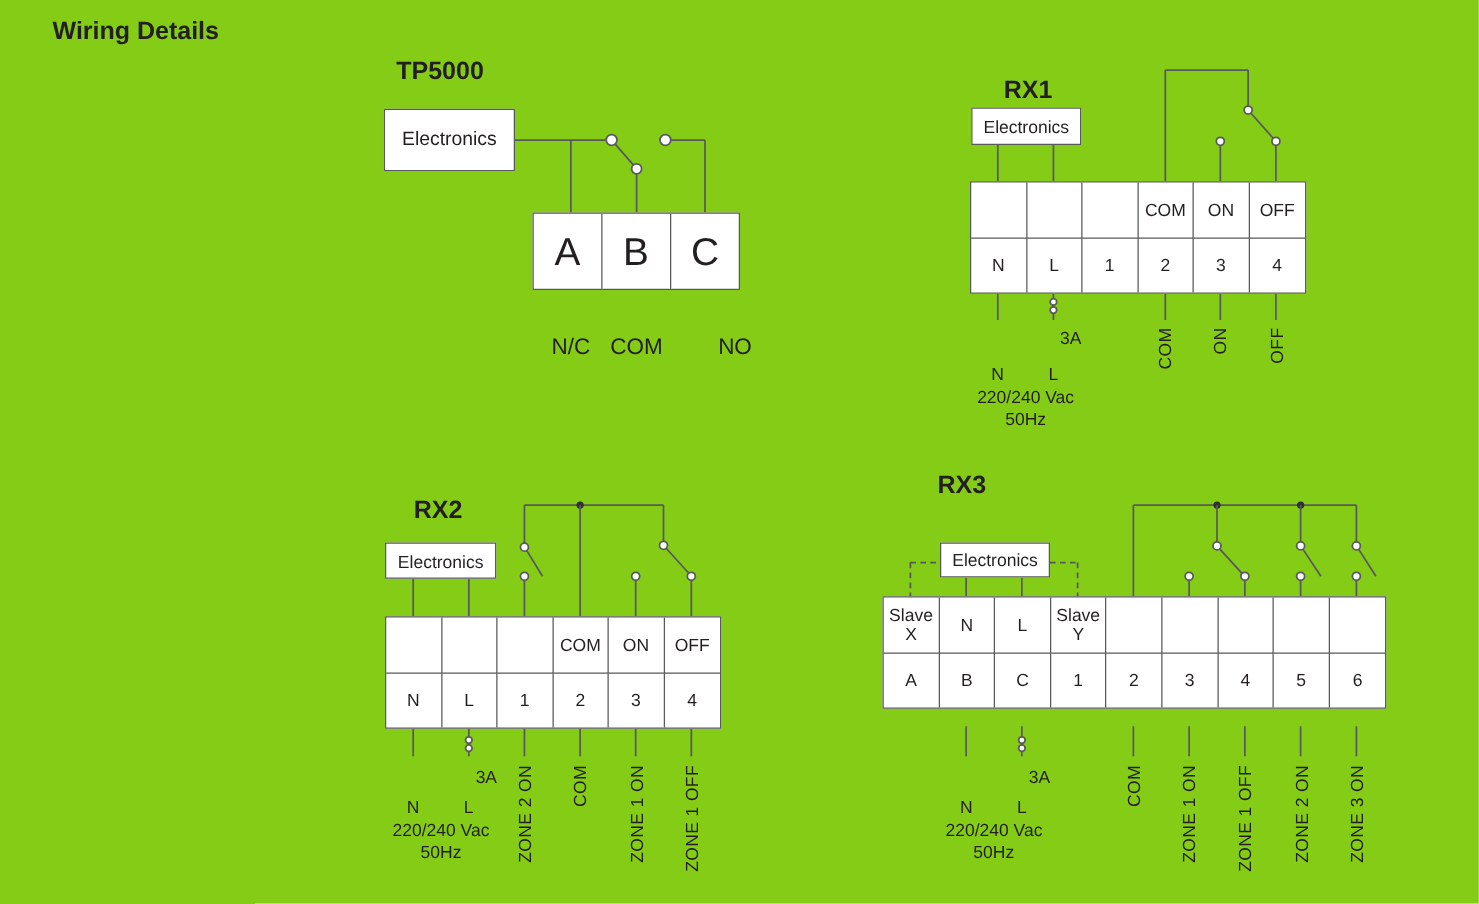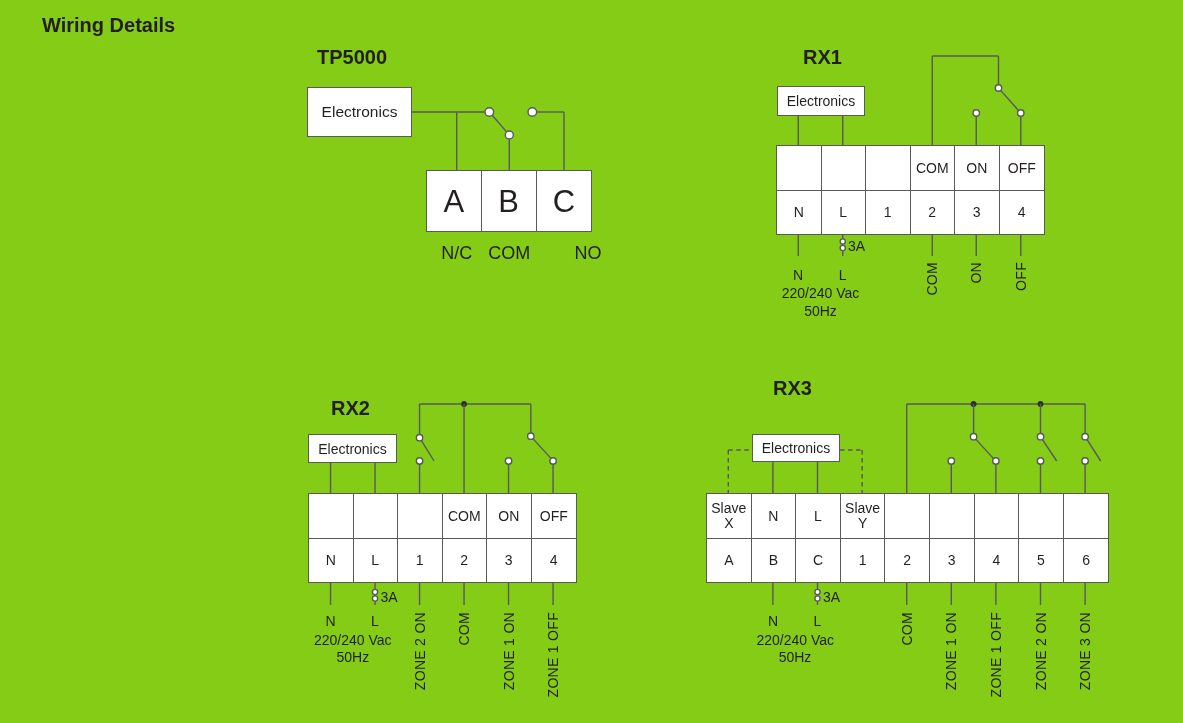--- a/index.html
+++ b/index.html
@@ -49,20 +49,21 @@
     text-align:center;
     white-space:pre-line;
   }
   .tc.lc{border-right:none;}
   .tc.br{border-bottom:none;}
   .tc.big{font-size:31px;line-height:31px;}
   .lbl{
     position:absolute;
     font-size:14px;line-height:1.15;color:var(--tx);
     text-align:center;
+    margin-top:24px;
   }
   .lbl.tlab{font-size:18px;}
   .lbl.fuse3a{font-size:14px;text-align:center;}
   .vlabel{
     position:absolute;
     writing-mode:vertical-rl;
     transform:rotate(180deg);
     font-size:14px;line-height:16px;width:16px;
     letter-spacing:0.3px;
     color:var(--tx);
@@ -200,21 +201,21 @@
   </div>
   <div class="tgrid" style="left:426px;top:170px;grid-template-columns:repeat(3,54.8px);grid-template-rows:60px">
     <div class="tc big br">A</div>
     <div class="tc big br">B</div>
     <div class="tc big br lc">C</div>
   </div>
   <div class="lbl tlab" style="left:426.7px;top:243px;width:60px">N/C</div>
   <div class="lbl tlab" style="left:479.3px;top:243px;width:60px">COM</div>
   <div class="lbl tlab" style="left:558px;top:243px;width:60px">NO</div>
 
-  <div class="dtitle" style="left:803px;top:47px">RX1</div>
+  <div class="dtitle" style="left:803px;top:62px">RX1</div>
   <div class="ebox" style="left:777px;top:86px;width:88px;height:30px">
     <span>Electronics</span>
   </div>
   <div class="tgrid" style="left:776px;top:145px;grid-template-columns:repeat(6,44.5px);grid-template-rows:45px 43px">
     <div class="tc"></div>
     <div class="tc"></div>
     <div class="tc"></div>
     <div class="tc">COM</div>
     <div class="tc">ON</div>
     <div class="tc lc">OFF</div>
@@ -255,25 +256,25 @@
   <div class="lbl fuse3a" style="left:380.5px;top:589px">3A</div>
   <div class="lbl" style="left:310.5px;top:613px;width:40px">N</div>
   <div class="lbl" style="left:355px;top:613px;width:40px">L</div>
   <div class="lbl" style="left:304.3px;top:632px;width:97px">220/240 Vac</div>
   <div class="lbl" style="left:327.8px;top:649px;width:50px">50Hz</div>
   <div class="vlabel" style="left:411.5px;top:612px">ZONE 2 ON</div>
   <div class="vlabel" style="left:456px;top:612px">COM</div>
   <div class="vlabel" style="left:500.5px;top:612px">ZONE 1 ON</div>
   <div class="vlabel" style="left:545px;top:612px">ZONE 1 OFF</div>
 
-  <div class="dtitle" style="left:773px;top:378px">RX3</div>
+  <div class="dtitle" style="left:750px;top:378px">RX3</div>
   <div class="ebox" style="left:752px;top:434px;width:88px;height:28px">
     <span>Electronics</span>
   </div>
-  <div class="tgrid" style="left:706px;top:493px;grid-template-columns:repeat(9,44.6px);grid-template-rows:45px 43px">
+  <div class="tgrid" style="left:706px;top:477px;grid-template-columns:repeat(9,44.6px);grid-template-rows:45px 43px">
     <div class="tc">Slave
 X</div>
     <div class="tc">N</div>
     <div class="tc">L</div>
     <div class="tc">Slave
 Y</div>
     <div class="tc"></div>
     <div class="tc"></div>
     <div class="tc"></div>
     <div class="tc"></div>

